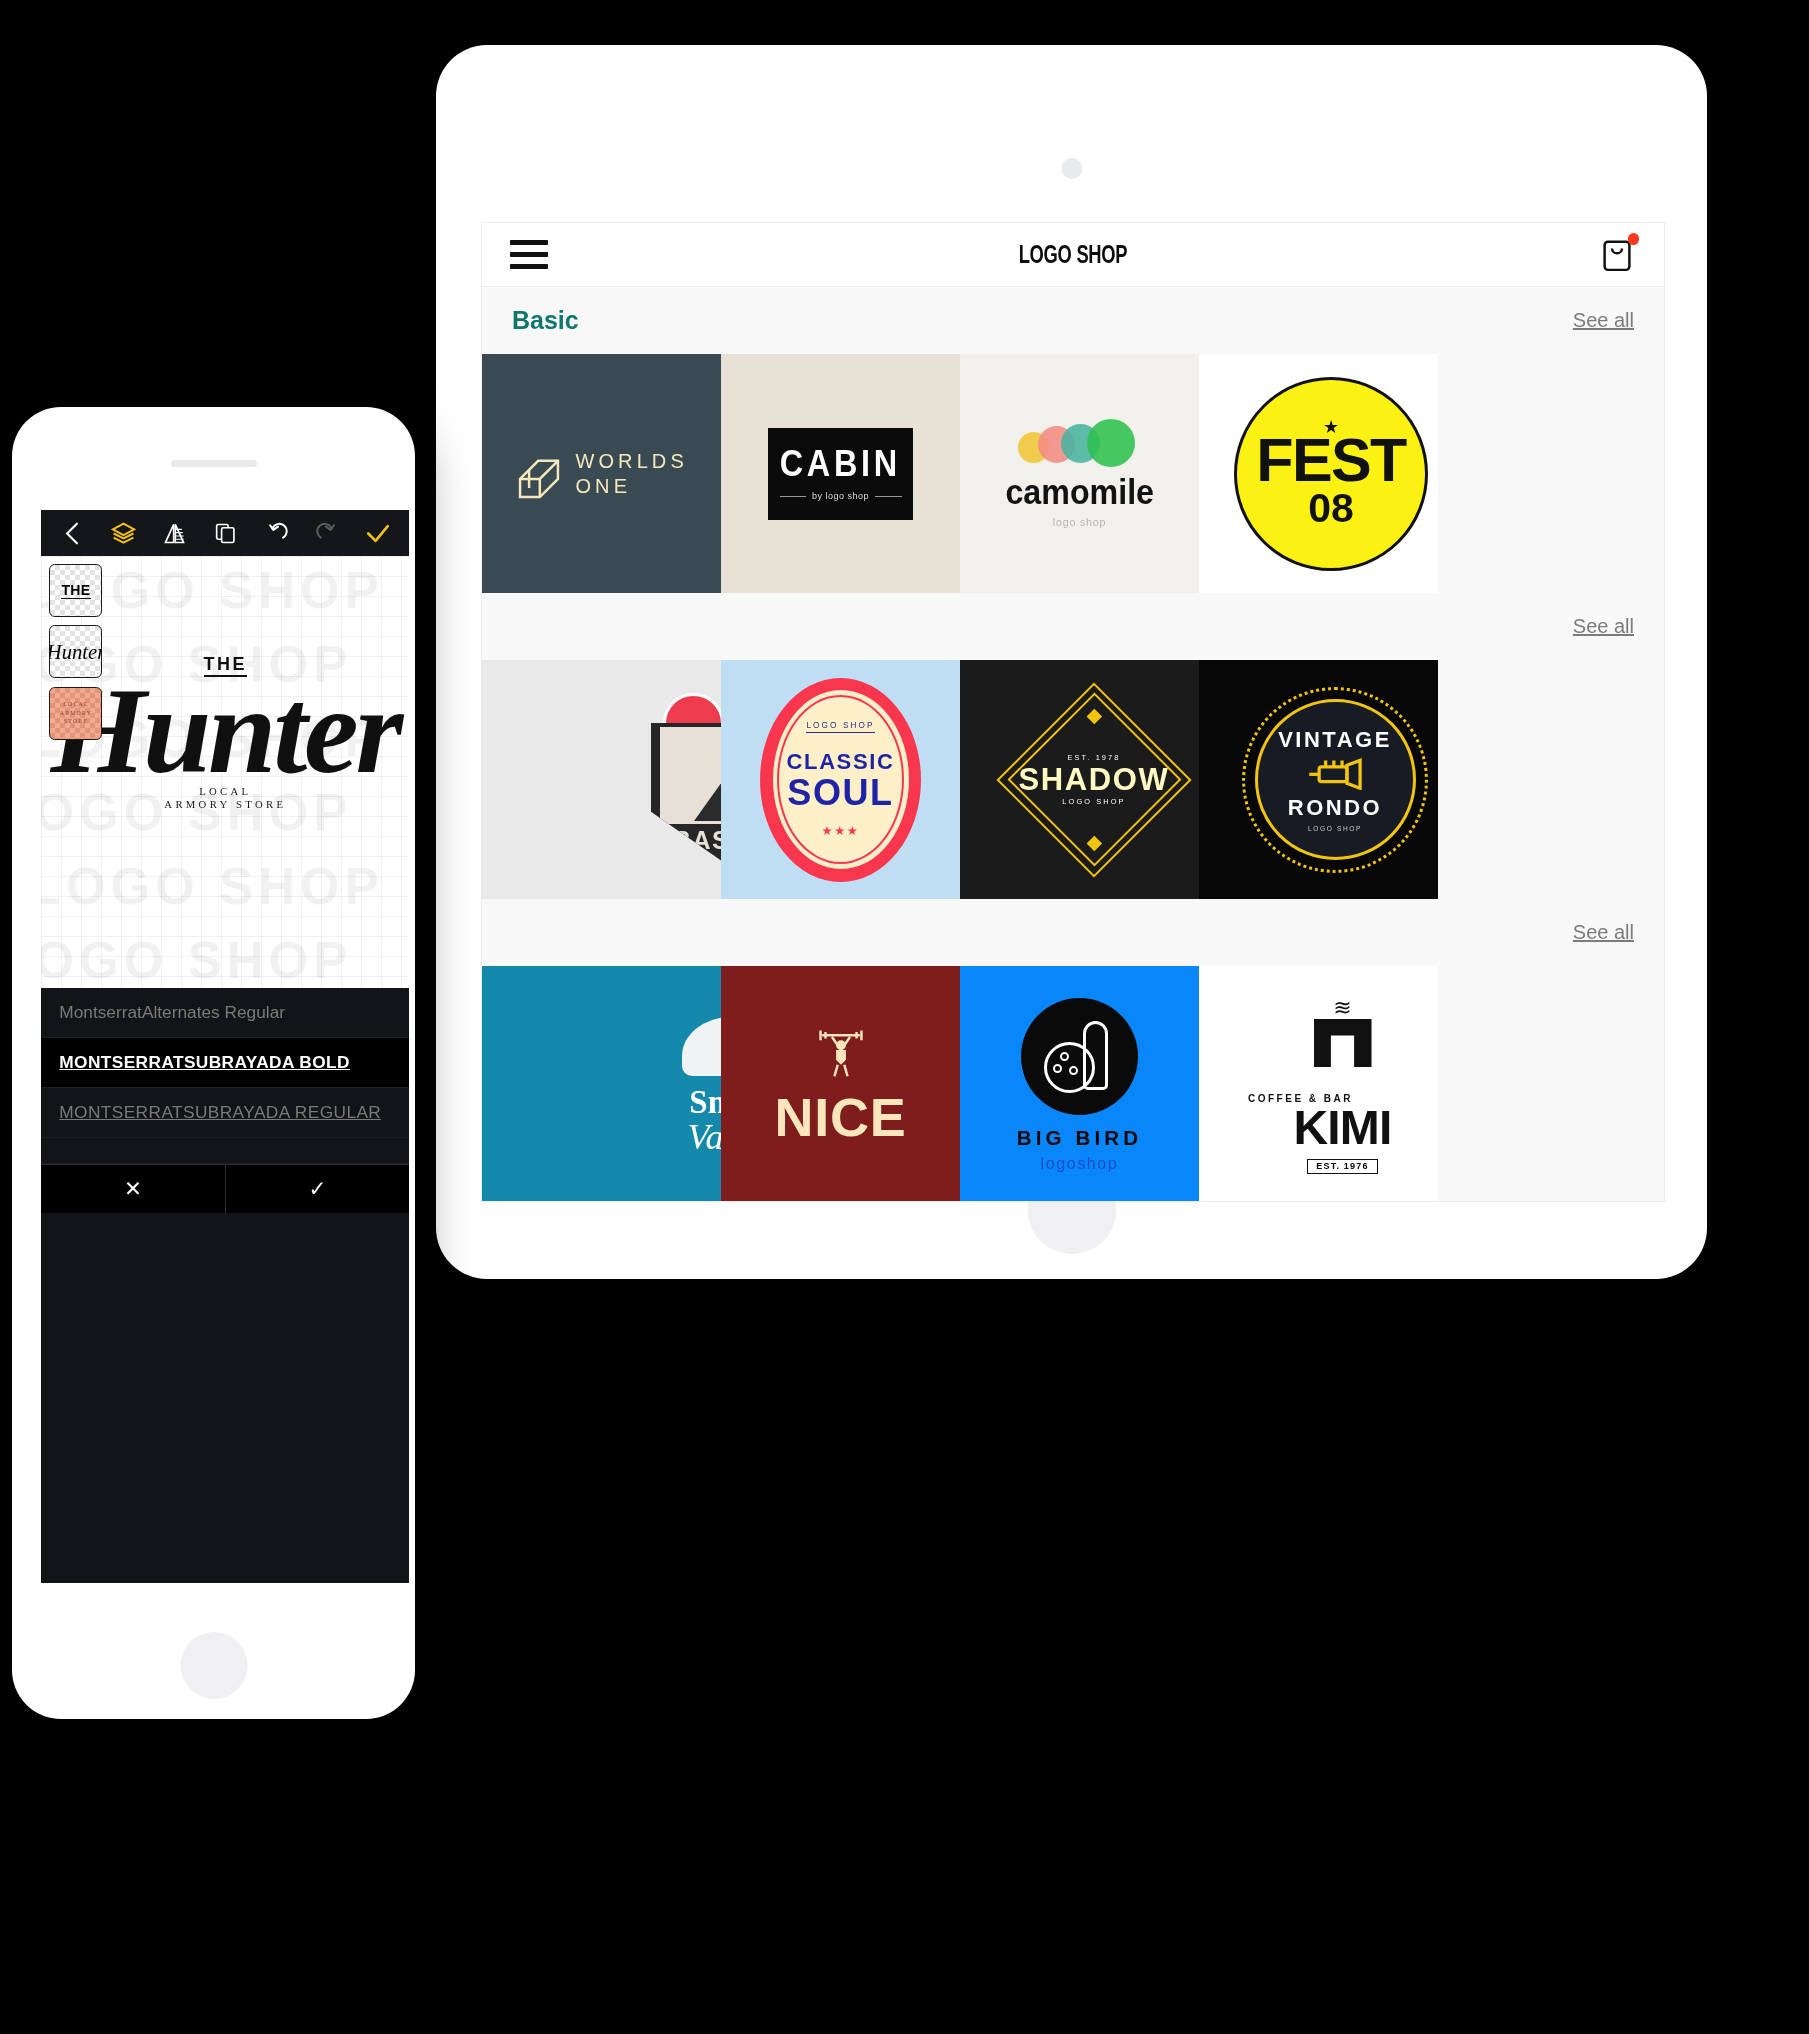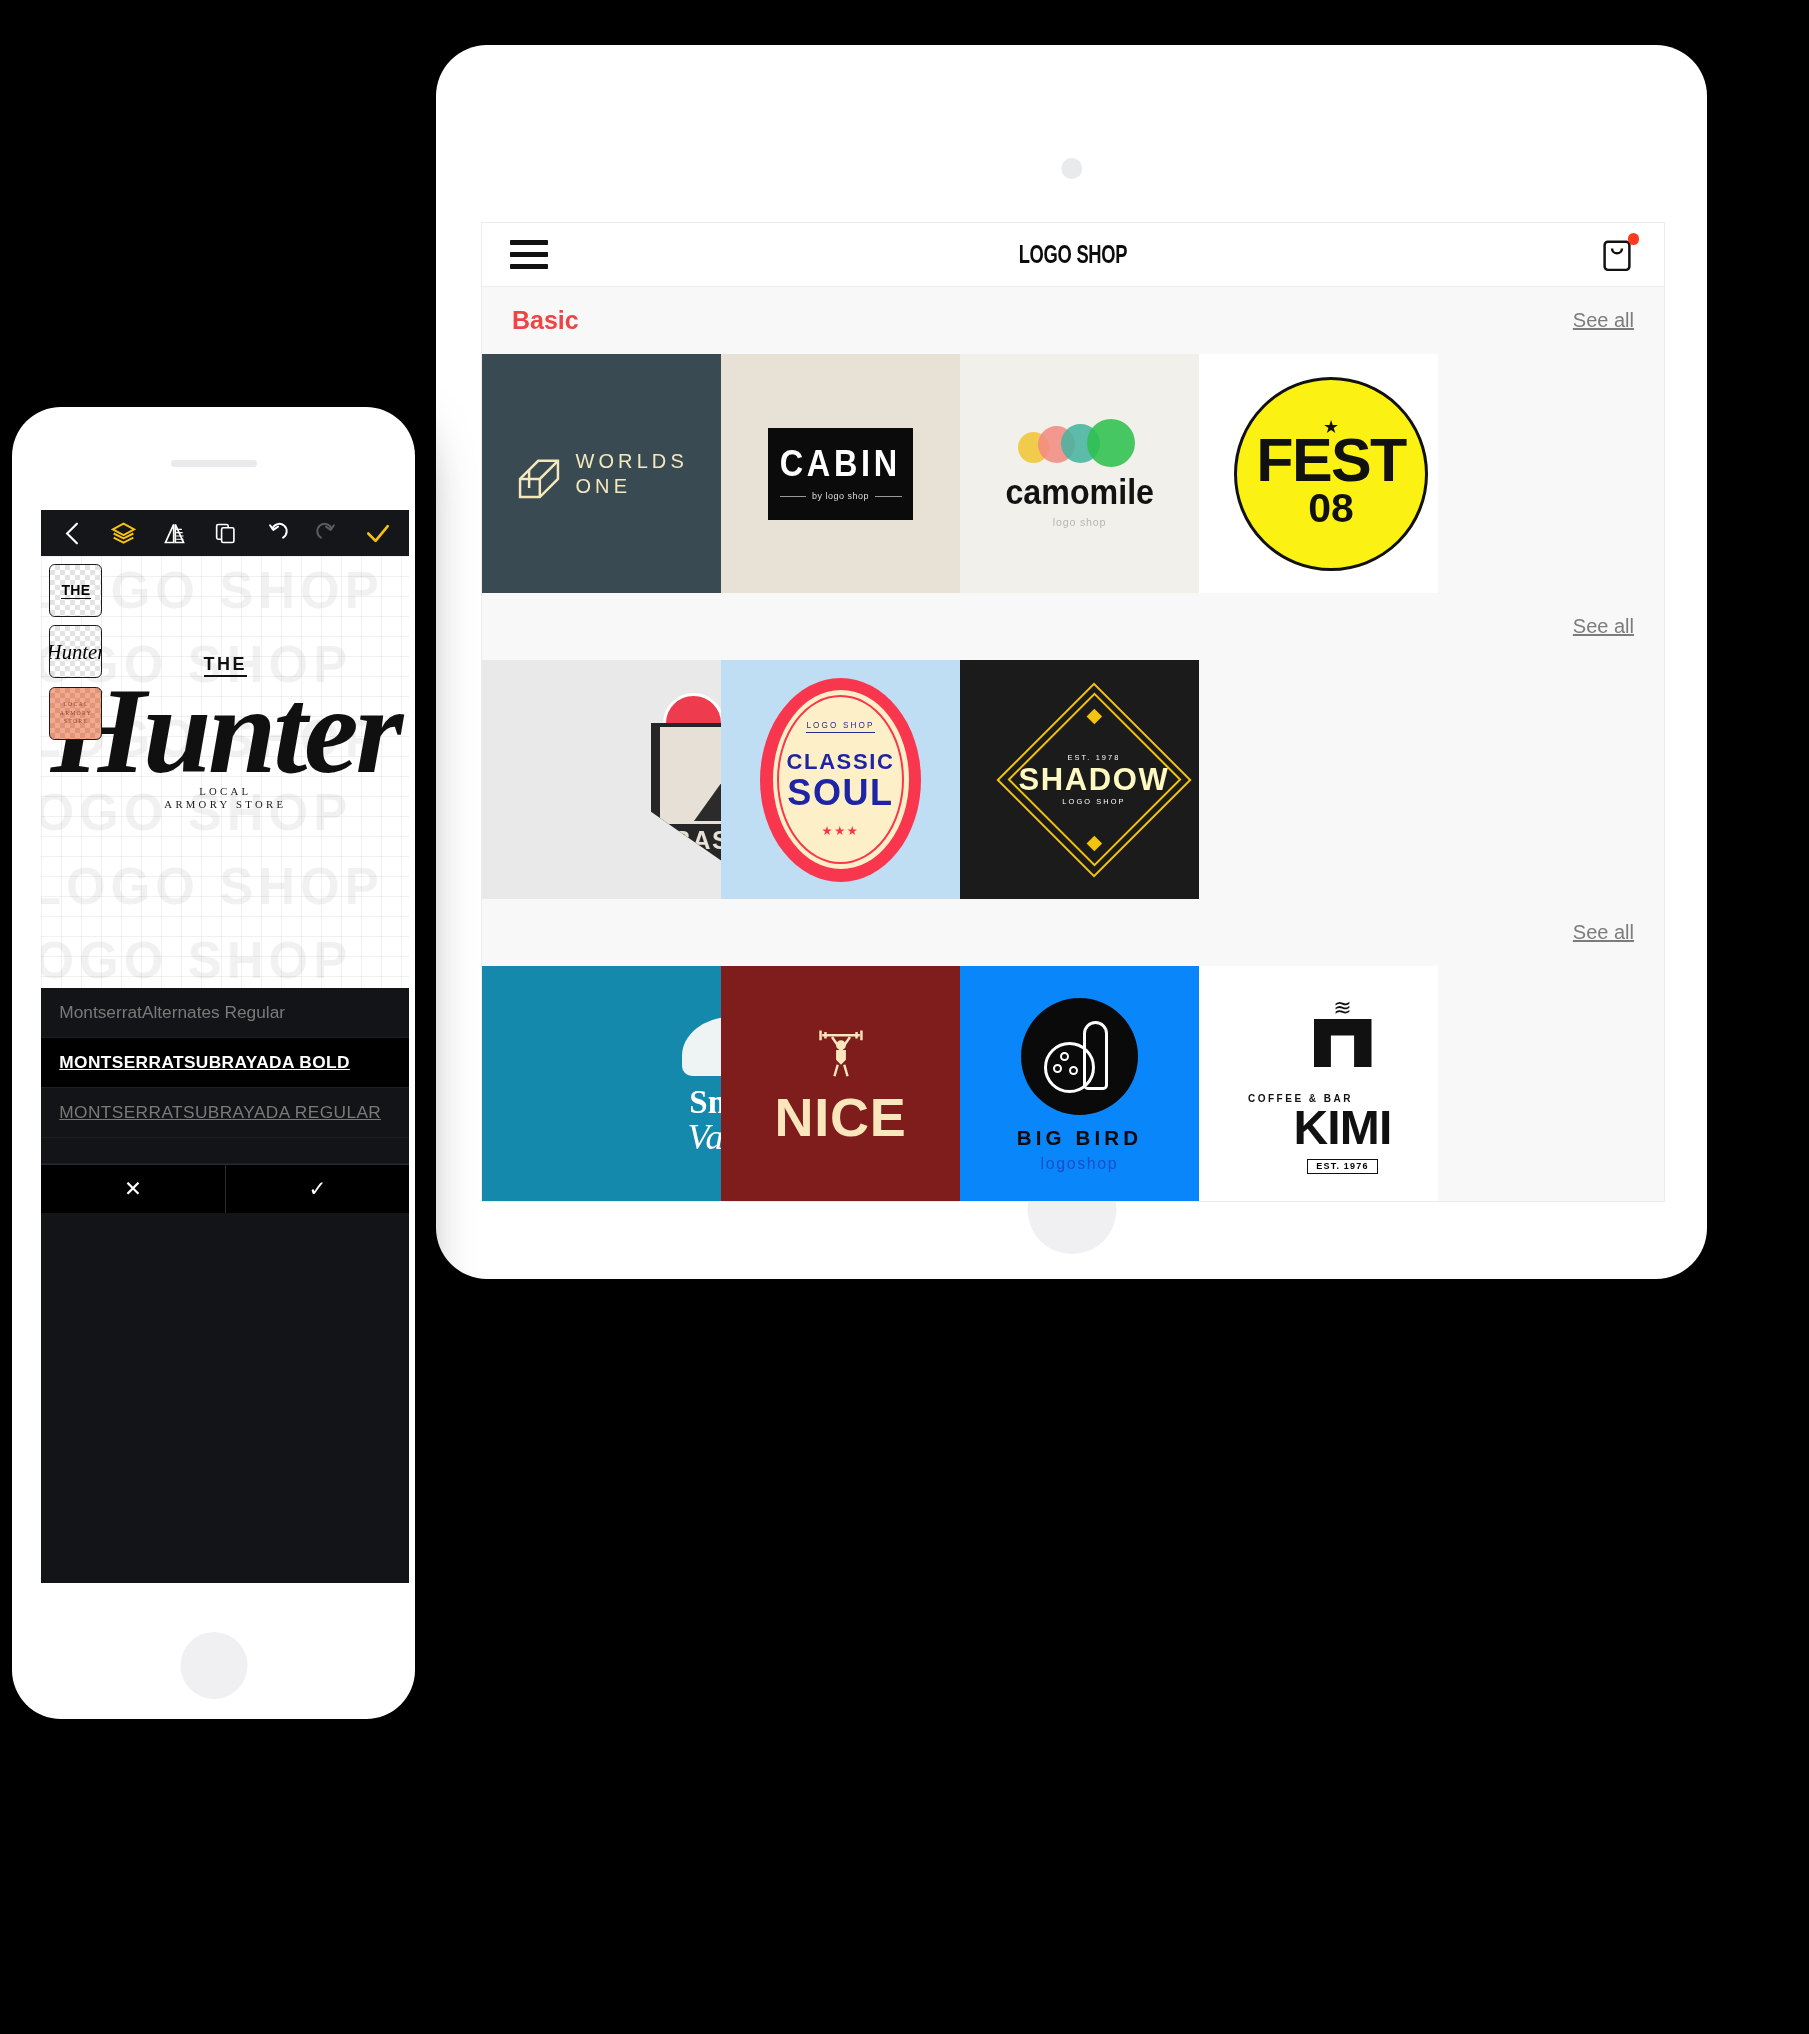--- a/index.html
+++ b/index.html
@@ -60,21 +60,21 @@
   .bag svg { display:block; }
   .bag .dot{ position:absolute; right:-3.3px; top:-2.5px; width:11.5px;height:11.5px;border-radius:50%;background:#ff3b1f;}
 
   
   .sec-head {
     height:67px; display:flex; align-items:center; justify-content:space-between;
     padding:0 30px; background:#f8f8f8;
   }
   .sec-title{
     font-family:"Liberation Sans Narrow","Liberation Sans",sans-serif;
-    font-weight:bold; font-size:25px; color:#ef4444;
+    font-weight:bold; font-size:25px; color:#0f766e;
   }
   .see-all{
     font-size:20px; color:#7c7c7c; text-decoration:underline; cursor:pointer;
     font-family:"Liberation Sans Narrow","Liberation Sans",sans-serif;
   }
 
   
   .tile-row { display:flex; height:239px; width:100%; }
   .tile { flex:0 0 239px; height:239px; position:relative; overflow:hidden;
           display:flex; align-items:center; justify-content:center; }
@@ -390,20 +390,35 @@
             <div class="sq t"></div>
               <div class="sq b"></div>
             <div class="shadow-txt">
               <div class="shadow-est">EST. 1978</div>
               <div class="shadow-w">SHADOW</div>
               <div class="shadow-ls">LOGO SHOP</div>
             </div>
           </div>
         </div>
 
+        <div class="tile vint-tile" style="justify-content:flex-start;">
+          <div class="vint-circ" style="margin-left:43px;">
+            <div class="vint-inner">
+              <div class="vint-t">VINTAGE</div>
+              <svg width="59" height="33" viewBox="0 0 72 40">
+                <rect x="16" y="12" width="34" height="18" rx="3" fill="none" stroke="#f2c40d" stroke-width="4"></rect>
+                <path d="M50 10 L66 4 L66 38 L50 32 Z" fill="none" stroke="#f2c40d" stroke-width="4"></path>
+                <path d="M16 21 L4 21" stroke="#f2c40d" stroke-width="4"></path>
+                <path d="M24 12 L24 4 M34 12 L34 4 M44 12 L44 4" stroke="#f2c40d" stroke-width="4"></path>
+              </svg>
+              <div class="vint-t">RONDO</div>
+              <div class="vint-s">LOGO SHOP</div>
+            </div>
+          </div>
+        </div>
       </div>
 
       <div class="sec-head">
         <div class="sec-title"></div>
         <div class="see-all">See all</div>
       </div>
 
       <div class="tile-row">
 
         <div class="tile smith-tile" style="justify-content:flex-end;">

